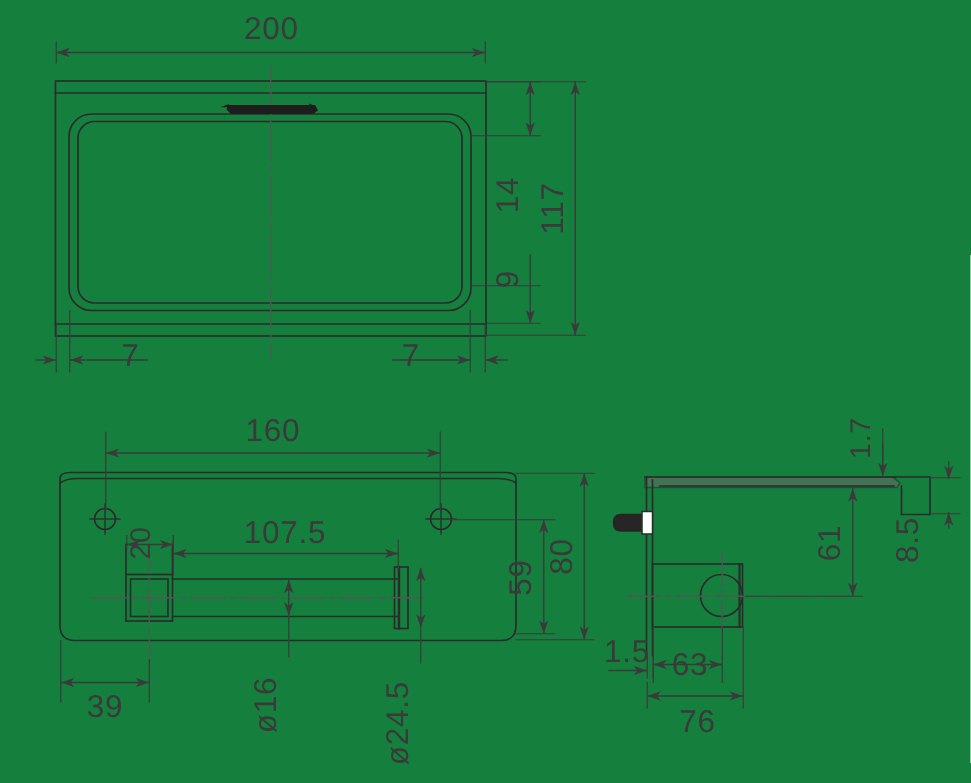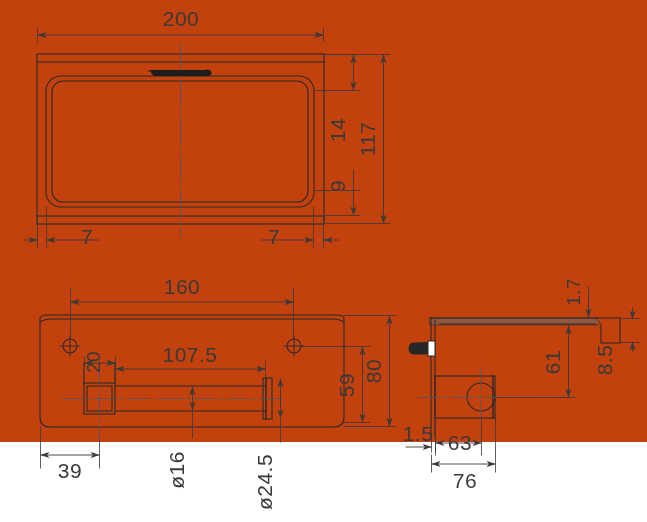--- a/index.html
+++ b/index.html
@@ -1,21 +1,21 @@
 <!DOCTYPE html>
 <html><head>
 <meta charset="utf-8">
 <title>Technical Drawing</title>
 <style>
   html,body{margin:0;padding:0;background:#ffffff;}
   body{
     font-family:"Liberation Sans", sans-serif;
     width:647px;height:522px;overflow:hidden;
   }
-  #sheet{position:relative;width:647px;height:442px;background:#c2410c;}
+  #sheet{position:relative;width:647px;height:522px;background:#15803d;}
   #sheet svg{display:block;}
   .dimtext{
     font-family:"Liberation Sans", sans-serif;
     fill:#3a3a3a;
     font-size:21px;
     letter-spacing:0.5px;
   }
   .dimtext.sm{font-size:19px;}
 </style>
 </head>

